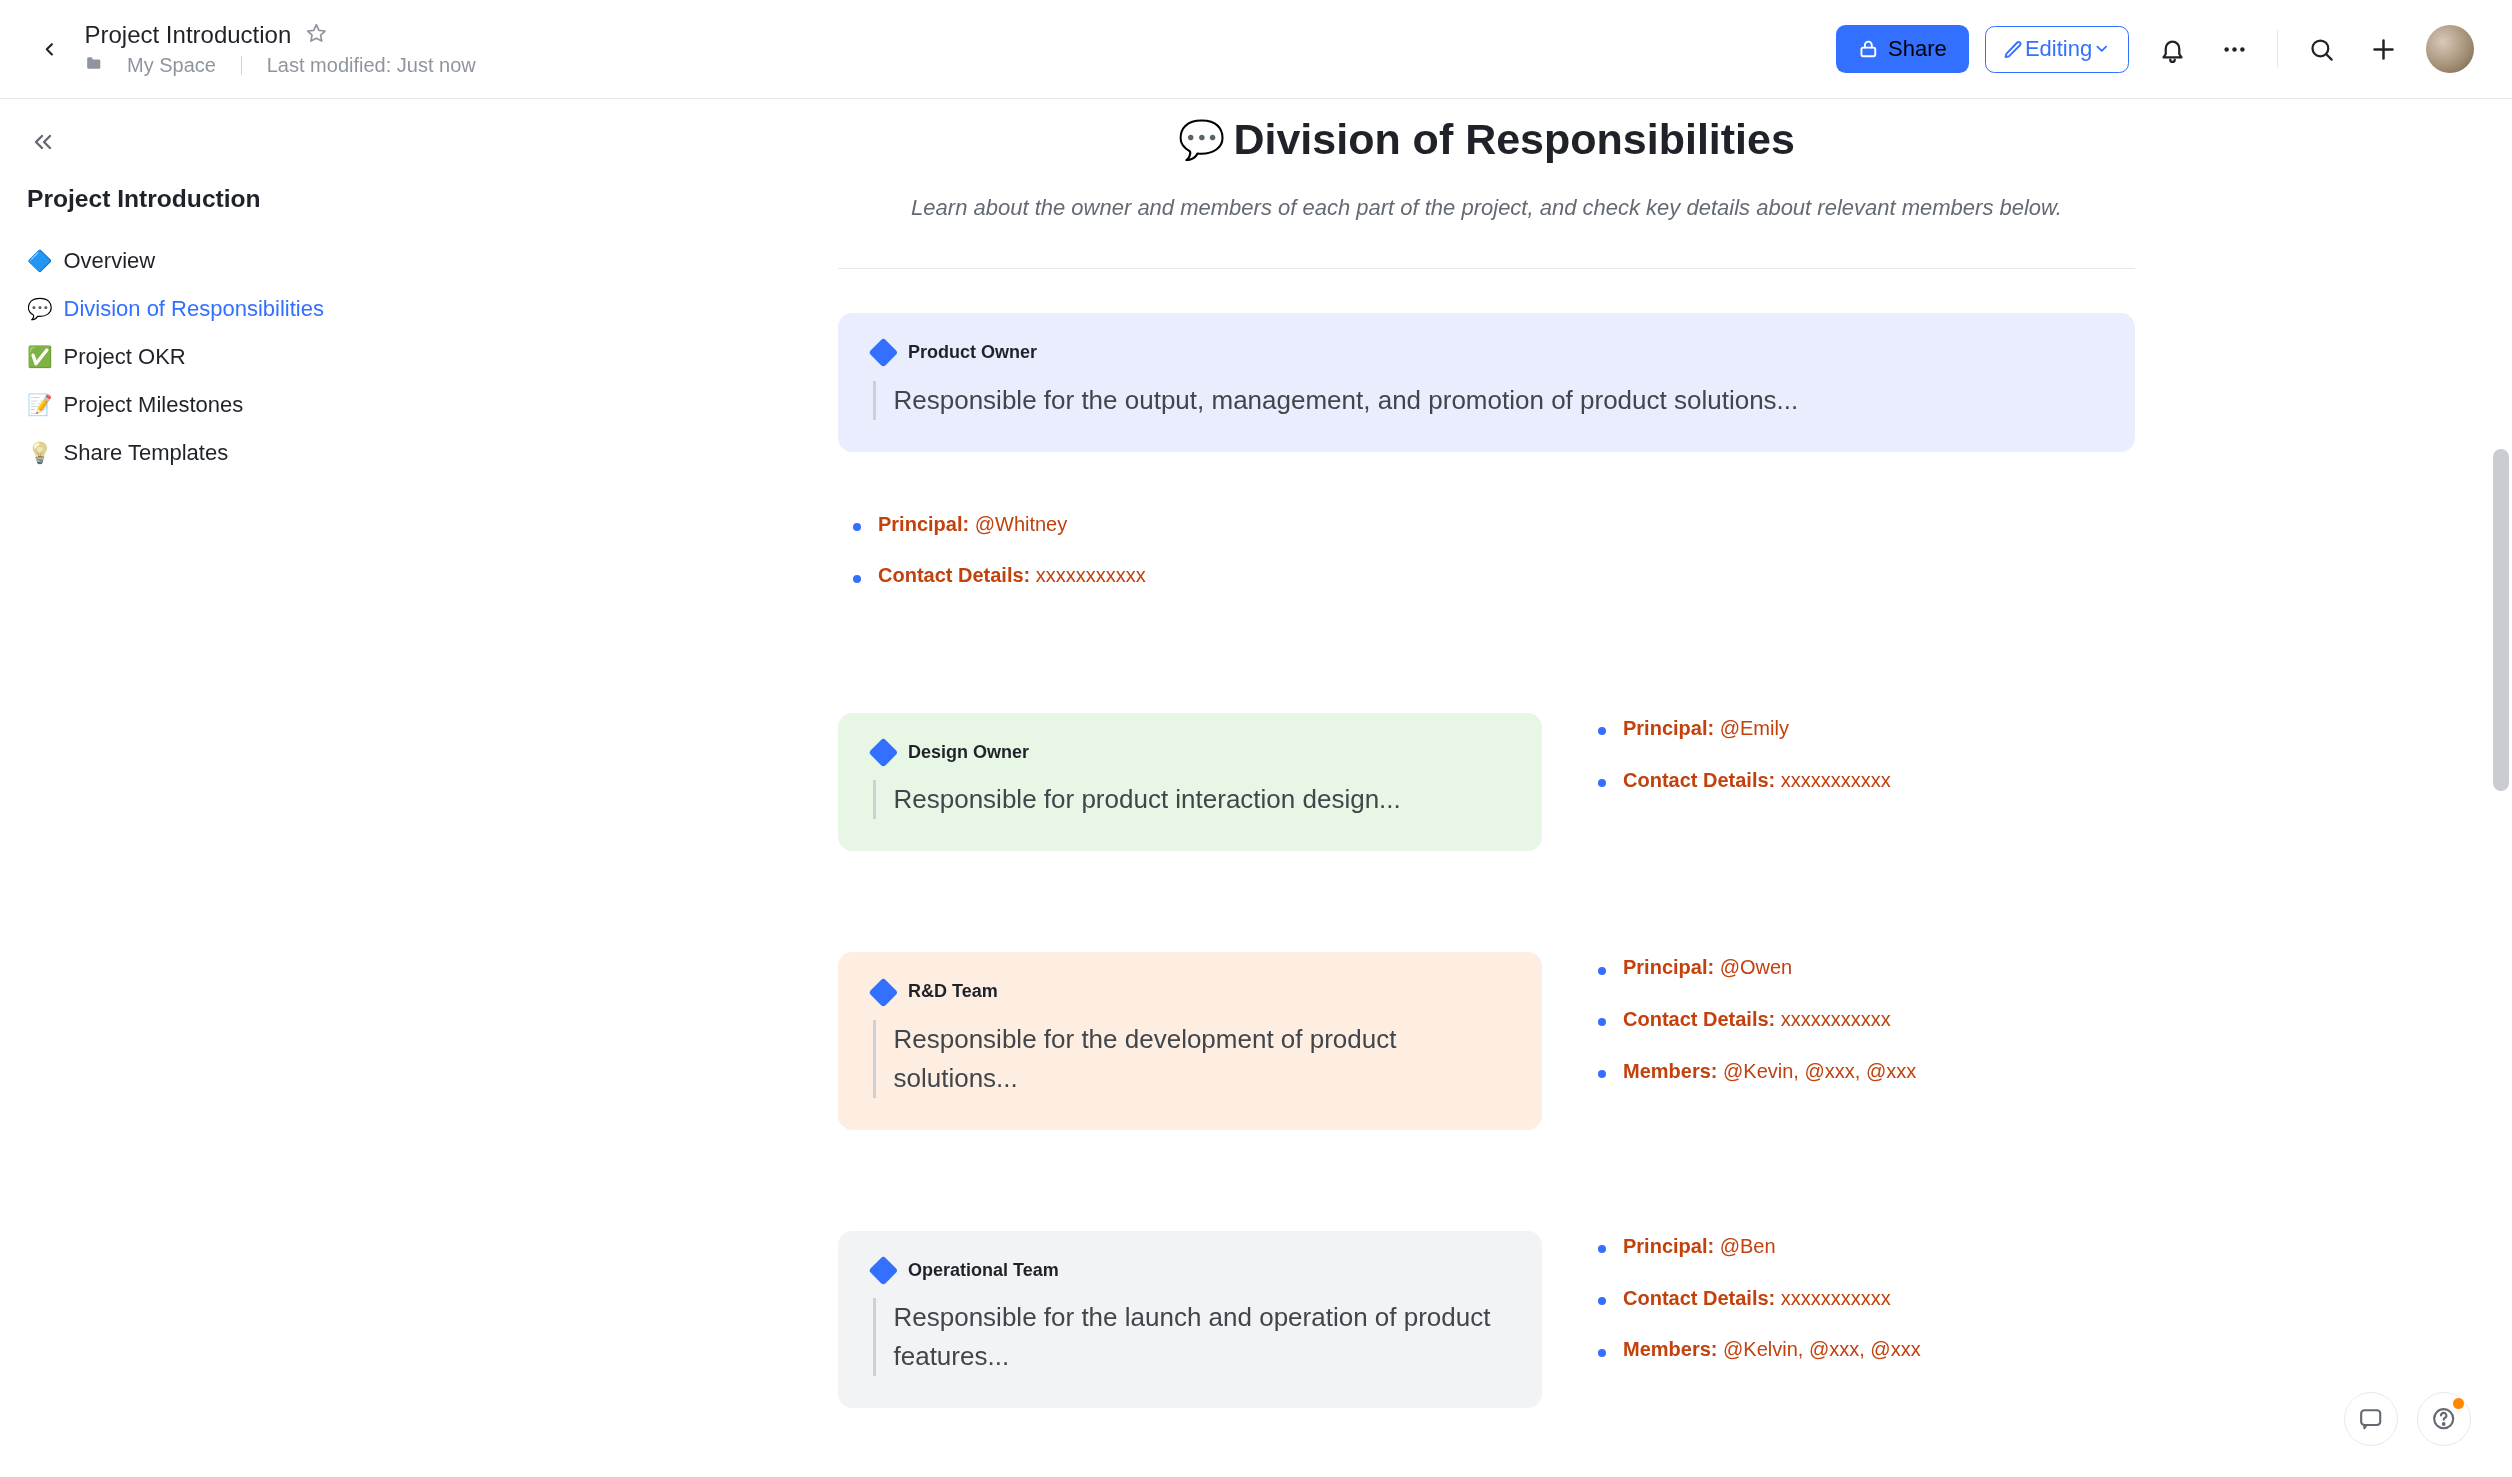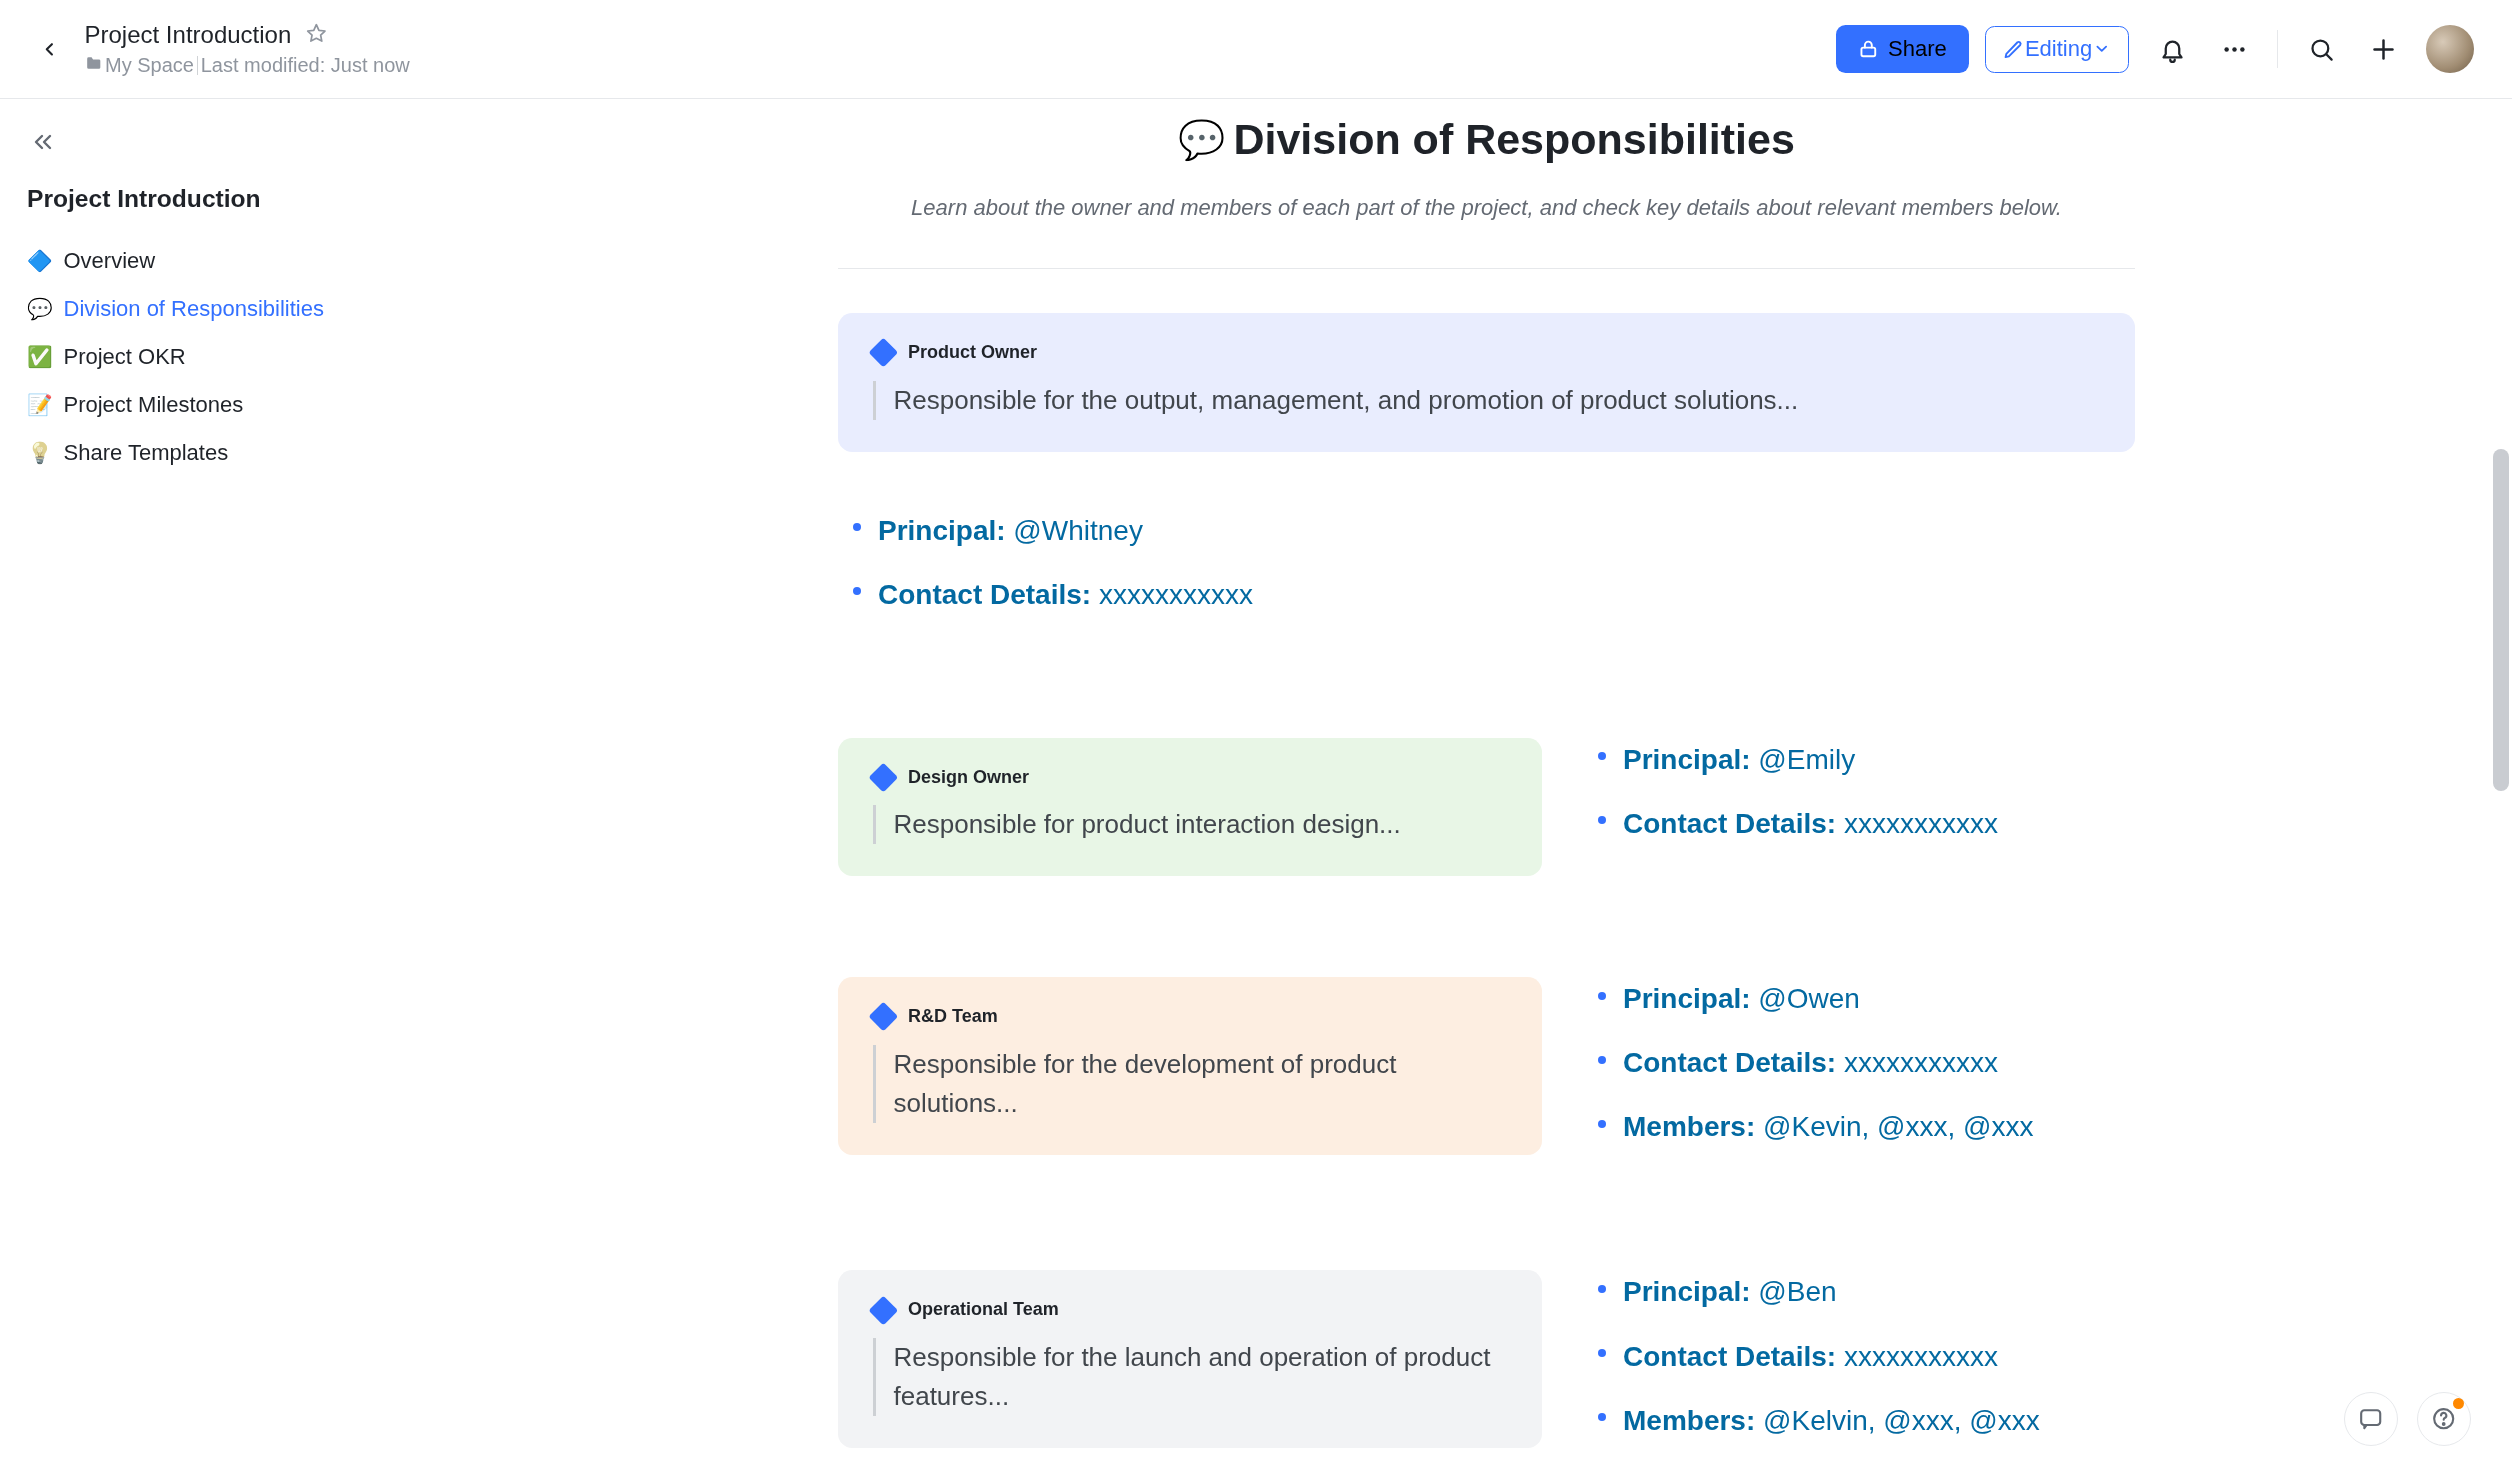--- a/index.html
+++ b/index.html
@@ -22,21 +22,21 @@
   .back-btn {
     width: 35px; height: 35px;
     display: flex; align-items: center; justify-content: center;
     margin-right: 17.5px;
     cursor: pointer;
   }
   .title-col { display: flex; flex-direction: column; }
   .title-row { display: flex; align-items: center; gap: 14.3px; }
   .doc-title { font-size: 24px; font-weight: 500; color: #1f2329; }
   .star-icon { color: #8f959e; }
-  .subtitle-row { display: flex; align-items: center; gap: 3px; margin-top: 4.8px; }
+  .subtitle-row { display: flex; align-items: center; gap: 25px; margin-top: 4.8px; }
   .folder-icon { color: #8f959e; }
   .sub-text { font-size: 20px; color: #8f959e; }
   .sub-sep  { width: 0.8px; height: 19px; background: #d0d3d6; }
 
   .topbar-spacer { flex: 1; }
 
   .share-btn {
     display: flex; align-items: center; gap: 9.5px;
     background: #3370ff; color: #000000;
     font-size: 22px; font-weight: 500;
@@ -134,21 +134,21 @@
     transform: rotate(45deg); border-radius: 3.2px; flex-shrink: 0;
   }
   .callout-body {
     border-left: 3.2px solid #cdd0d4;
     padding-left: 17.5px;
     font-size: 26px; color: #41464c; line-height: 1.5; margin-top: 8px;
   }
 
   .bullets { padding-left: 40px; }
   .bullet-row {
-    font-size: 28px; color: #0369a1; line-height: 1.55;
+    font-size: 20px; color: #c2410c; line-height: 1.55;
     margin-bottom: 20.7px; position: relative;
   }
   .bullet-row::before {
     content: ""; position: absolute; left: -25.4px; top: 14.3px;
     width: 8px; height: 8px; border-radius: 50%;
     background: #3370ff;
   }
   .bullet-label { font-weight: 700; }
 
   .section-gap-lg { height: 57px; }

